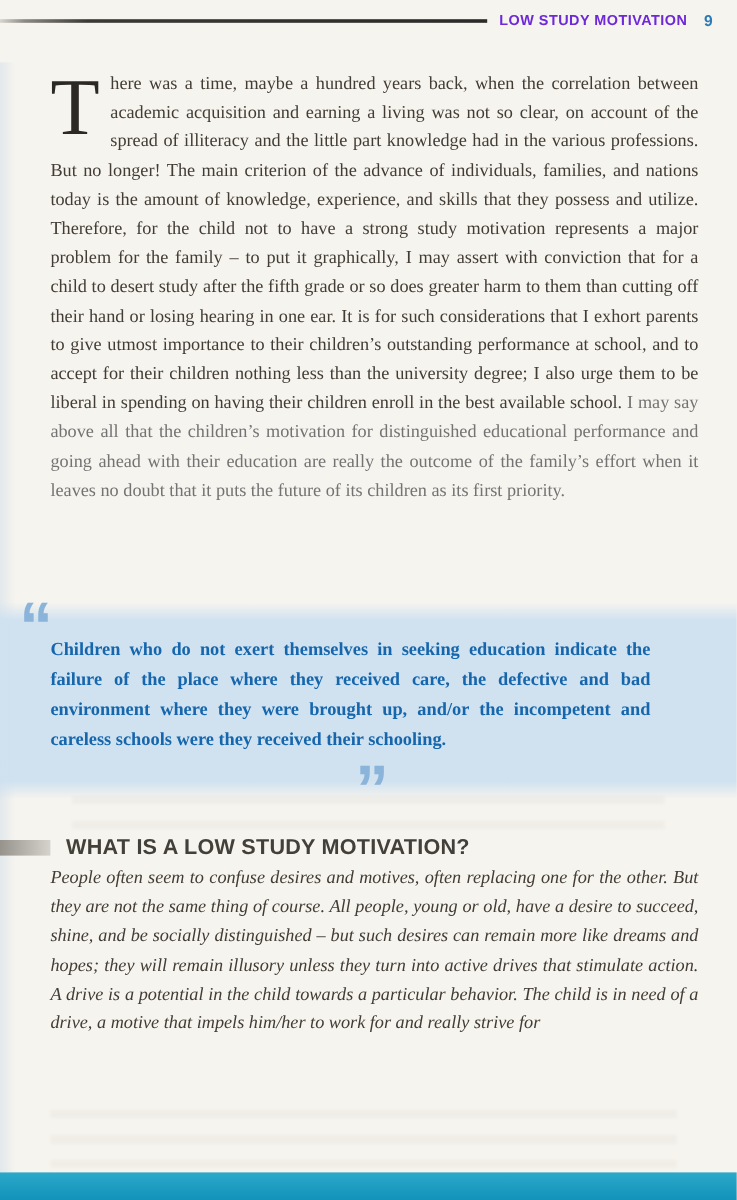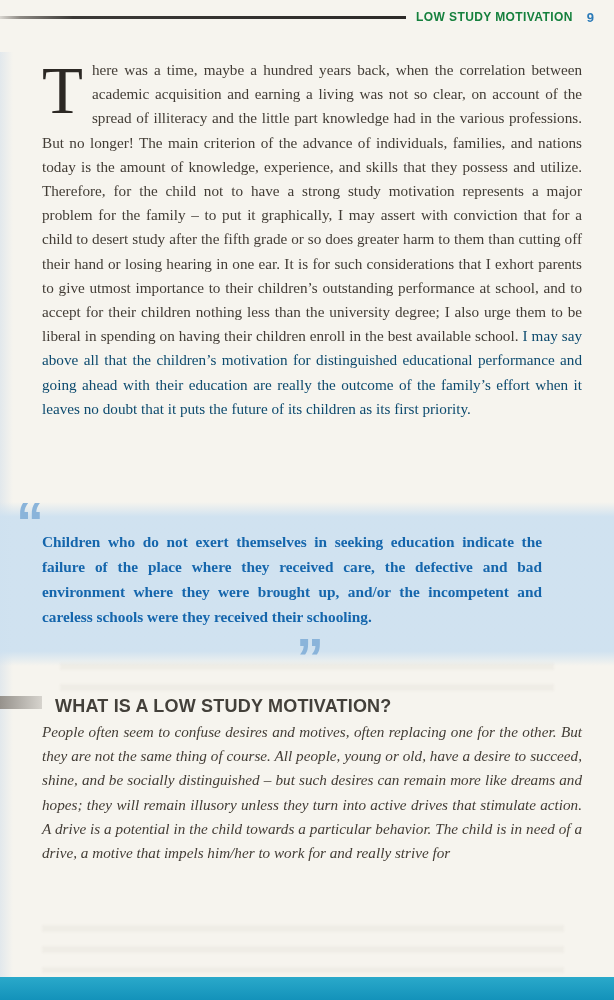--- a/index.html
+++ b/index.html
@@ -34,40 +34,40 @@
   .header {
     position: absolute; top: 8px; left: 0; right: 20px; height: 18px;
     display: flex; align-items: center;
     font-family: "Liberation Sans", sans-serif;
   }
   .header-rule {
     flex: 1; height: 3px; margin-right: 10px;
     background: linear-gradient(to right, #d9d6d0 0%, #8d8983 5%, #3b3936 18%, #2c2a28 100%);
   }
   .header-title {
-    font-size: 12px; font-weight: bold; letter-spacing: .4px; color: #15803d;
+    font-size: 12px; font-weight: bold; letter-spacing: .4px; color: #6d28d9;
     white-space: nowrap;
   }
   .page-number {
     font-size: 13px; font-weight: bold; color: #2b7ab8; margin-left: 14px;
   }
 
   
   .para {
     position: absolute; left: 42px; width: 540px; margin: 0;
     font-size: 15.2px; line-height: 24.2px; text-align: justify;
     color: #423c35;
   }
   .para1 { top: 58px; }
   .para2 { top: 720px; font-style: italic; }
   .dropcap {
     float: left; font-size: 67px; line-height: 60px; height: 68px;
     margin: 2px 9px 0 0; color: #2c2824;
   }
-  .blue-run { color: #0c4a6e; }
+  .blue-run { color: #737373; }
 
   
   .quote-band {
     position: absolute; left: 0; right: 0; top: 502px; height: 164px;
     background: linear-gradient(to bottom,
       rgba(206,225,240,0) 0%, rgba(206,225,240,.95) 9%,
       rgba(206,225,240,.95) 91%, rgba(206,225,240,0) 100%);
   }
   .quote-text {
     margin: 0; padding: 27px 72px 0 42px;
@@ -78,21 +78,21 @@
   .quote-mark {
     position: absolute; font-family: "Liberation Sans", sans-serif;
     font-weight: bold; font-size: 56px; color: #8ab4da; line-height: 1;
   }
   .quote-open { left: 16px; top: -8px; }
   .quote-close { left: 296px; top: 128px; }
 
   
   .section-heading {
     position: absolute; top: 696px; left: 0; right: 33px; margin: 0;
-    display: flex; 
+    display: flex; align-items: center;
     font-family: "Liberation Sans", sans-serif;
     font-size: 18px; font-weight: 600; letter-spacing: .2px; color: #43403a;
   }
   .heading-accent-bar {
     width: 42px; height: 13px; margin-right: 13px;
     background: linear-gradient(to right, #96928c, #d6d3cd);
   }
 </style>
 </head>
 <body>

